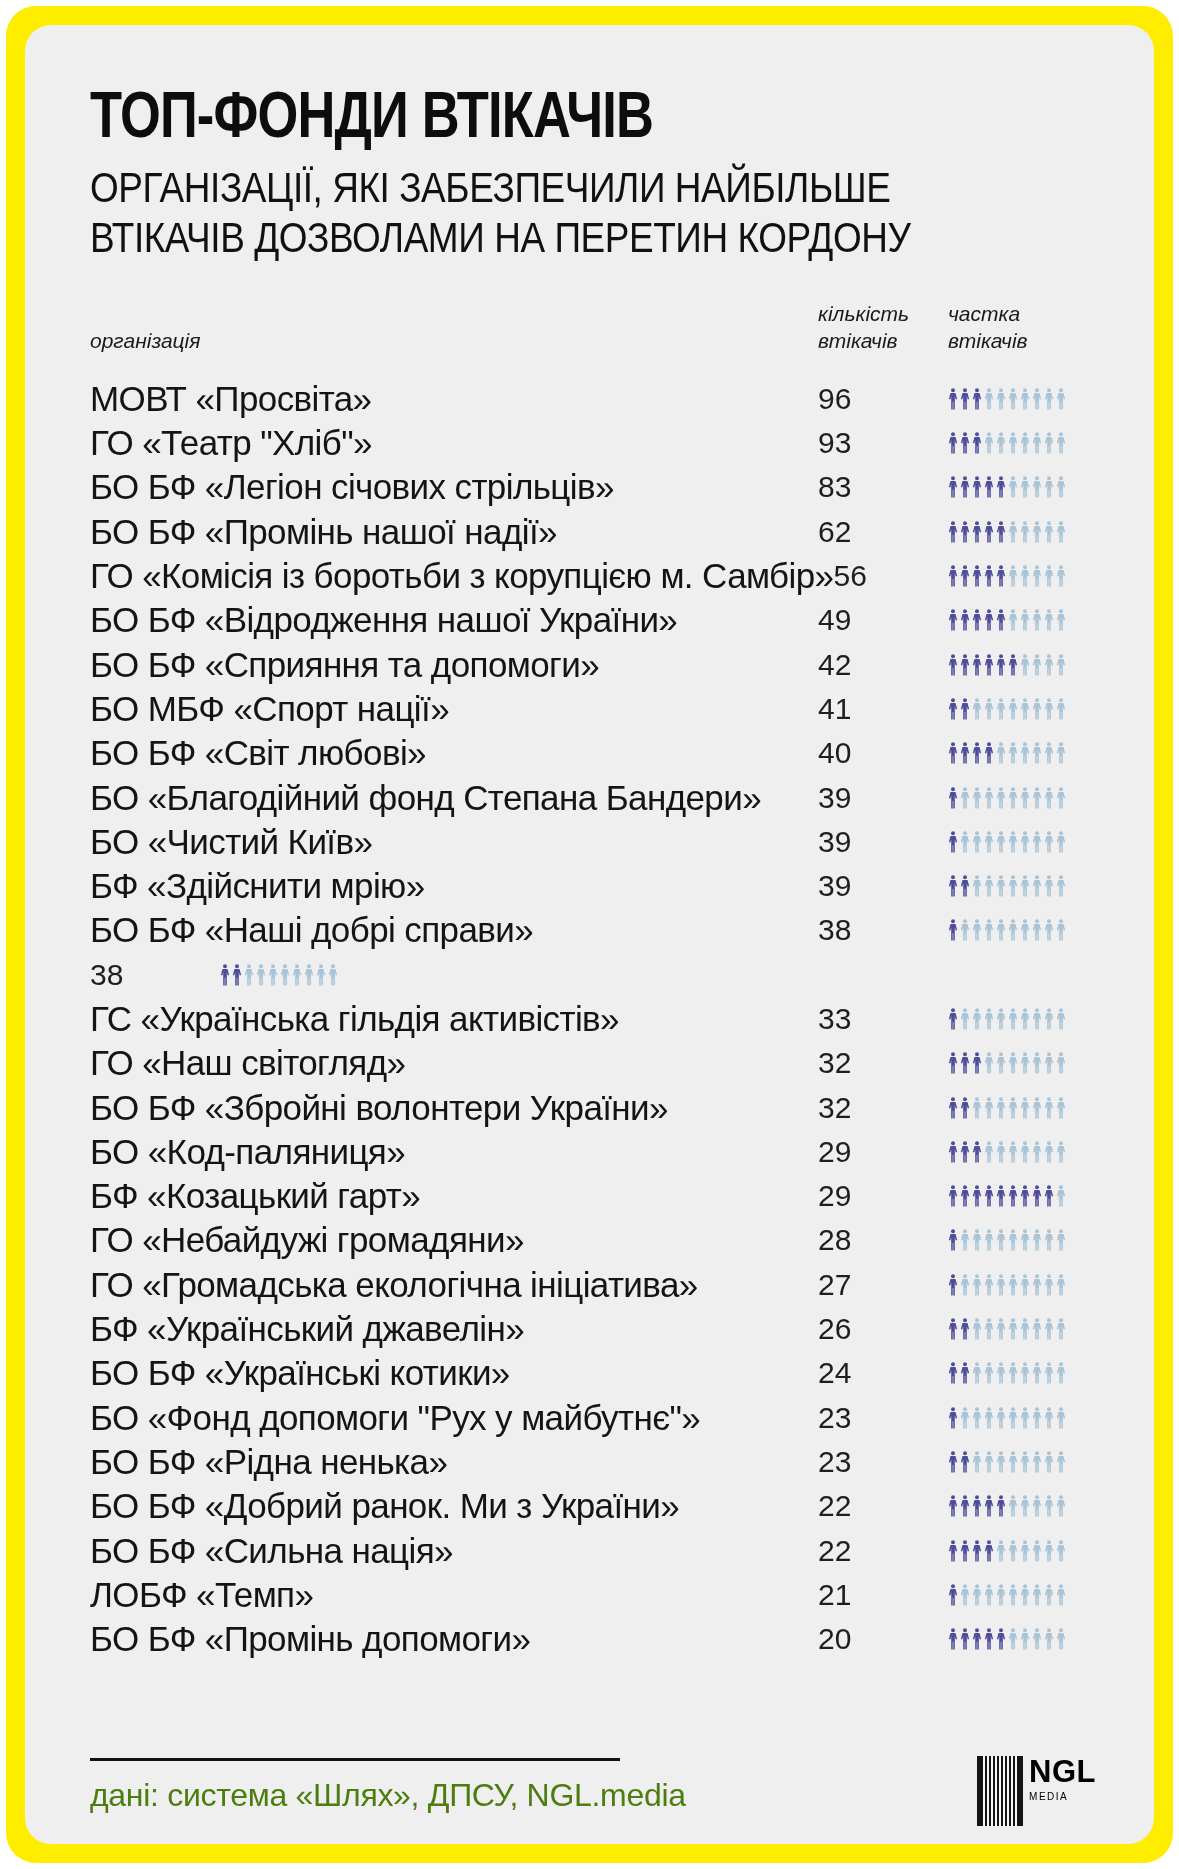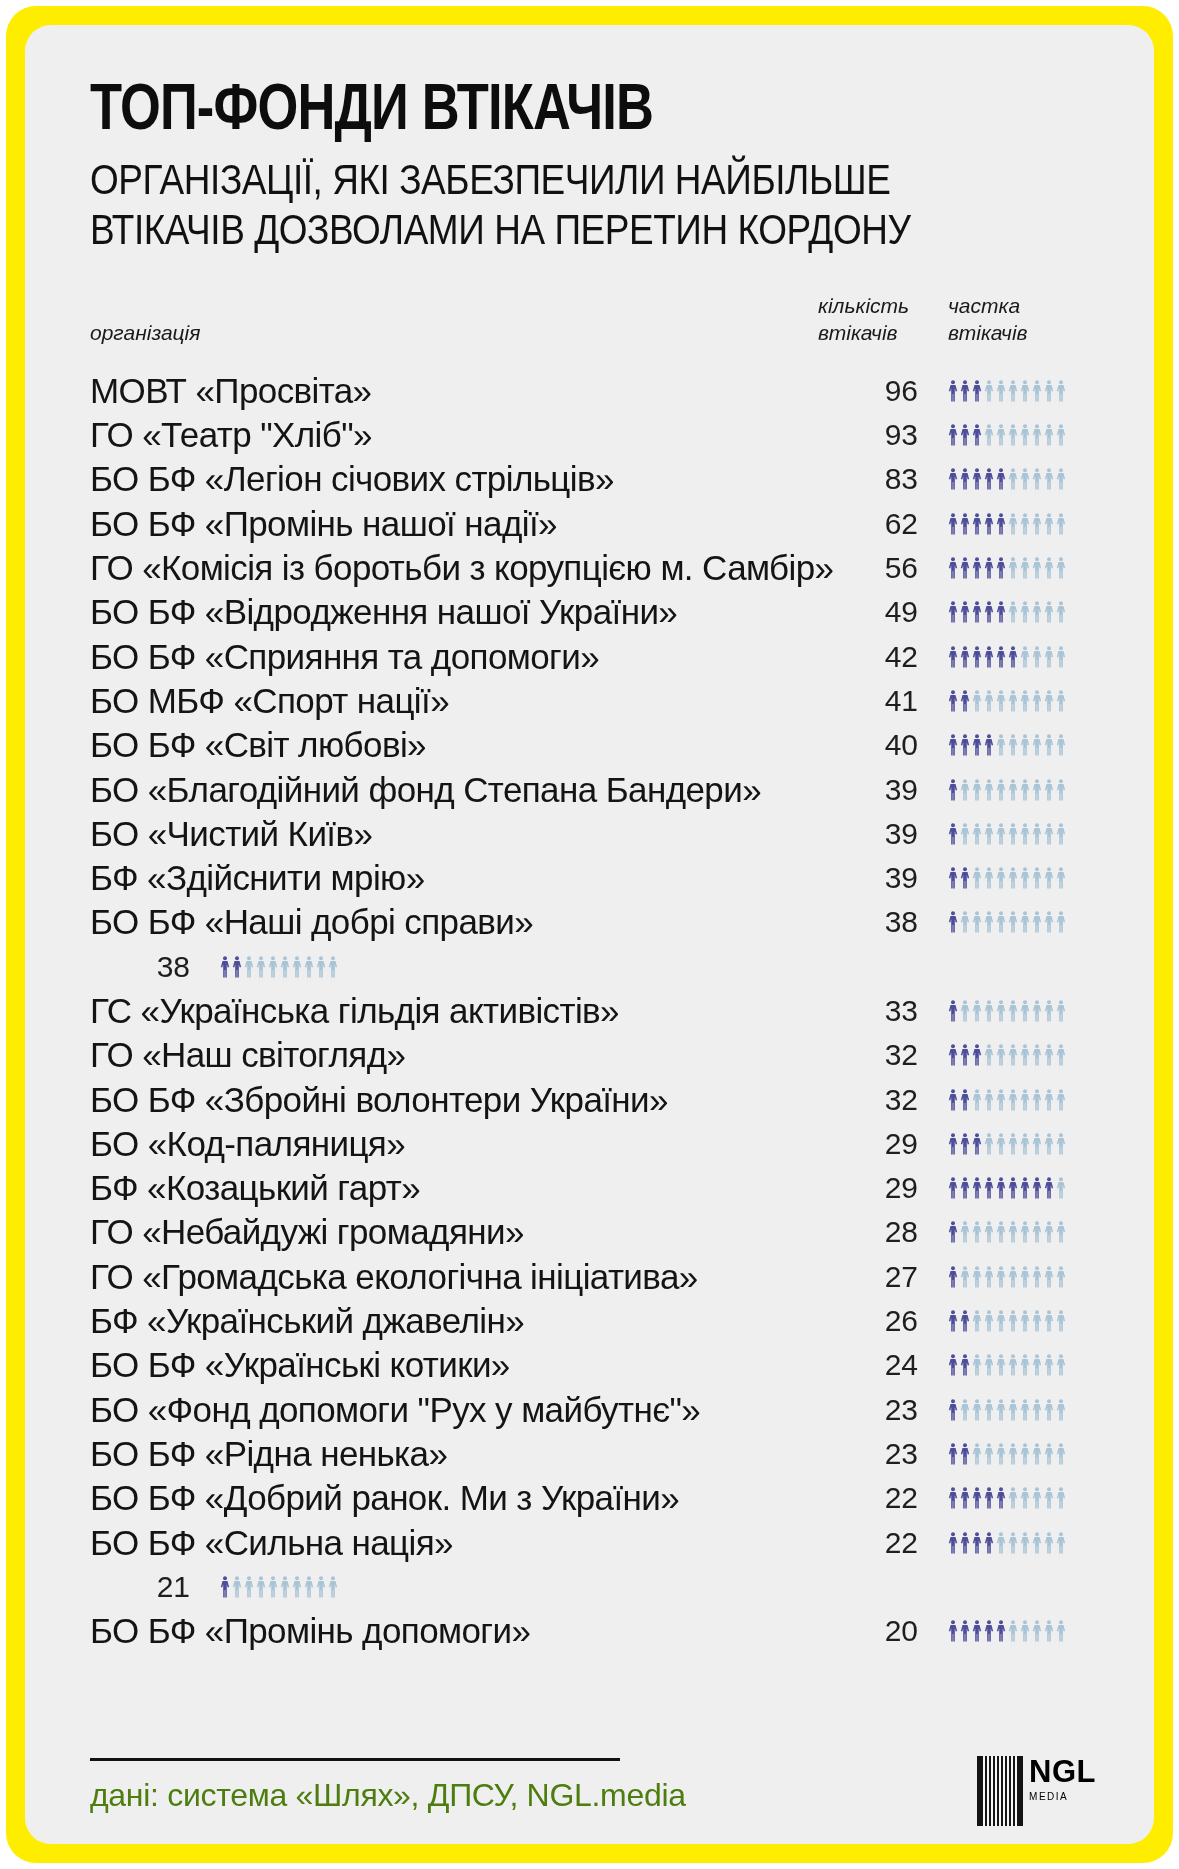--- a/index.html
+++ b/index.html
@@ -1,30 +1,30 @@
 <!DOCTYPE html>
 <html style="--yellow: #ffed00; --panel: #efefef; --filled: #4e4d9a; --empty: #a9c4d6;"><head>
 <meta charset="utf-8">
 <style>
   html,body{margin:0;padding:0;background:#ffffff;}
   body{width:1179px;height:1869px;position:relative;font-family:"Liberation Sans",sans-serif;-webkit-font-smoothing:antialiased;}
   .frame{position:absolute;left:6px;top:6px;right:6px;bottom:6px;background:var(--yellow,#ffed00);border-radius:30px;}
   .panel{position:absolute;left:25px;top:25px;right:25px;bottom:25px;background:var(--panel,#efefef);border-radius:26px;overflow:hidden;}
-  .content{position:absolute;left:65px;top:4px;right:88px;}
+  .content{position:absolute;left:65px;top:12px;right:88px;}
   .title{margin:46px 0 0 0;font-size:64px;line-height:1;font-weight:900;color:#0d0d0d;letter-spacing:-1px;transform:scaleX(0.82);transform-origin:left center;white-space:nowrap;}
   .subtitle{margin-top:16px;font-size:42px;line-height:1.18;font-weight:500;color:#111;letter-spacing:-0.5px;transform:scaleX(0.88);transform-origin:left center;white-space:nowrap;}
   .cols-header{display:flex;align-items:flex-end;margin-top:38px;color:#1a1a1a;}
   .cols-header .col-org{flex:1;font-style:italic;font-size:21px;padding-bottom:2px;}
   .col-count,.col-share{font-style:italic;font-size:21px;line-height:1.3;text-align:left;}
   .col-count{width:100px;margin-right:30px;}
   .col-share{width:118px;}
   .rows{margin-top:22px;}
   .row{display:flex;align-items:center;height:44.3px;}
   .org{flex:1;font-size:35px;color:#141414;letter-spacing:-0.6px;white-space:nowrap;}
-  .count{width:100px;margin-right:30px;text-align:right;font-size:30px;color:#1e1e1e;}
+  .count{width:100px;margin-right:30px;text-align:left;font-size:30px;color:#1e1e1e;}
   .icons{width:118px;display:flex;gap:2px;align-items:center;}
   .person{width:10px;height:24px;display:block;}
   .person.filled{fill:var(--filled,#4e4d9a);}
   .person.empty{fill:var(--empty,#a9c4d6);}
   .footer{position:absolute;left:65px;right:40px;top:1733px;}
   .rule{width:530px;height:3px;background:#111;}
   .source{margin-top:16px;font-size:32px;color:#4d7c0f;letter-spacing:-0.3px;}
   .logo{position:absolute;right:18px;top:-2px;display:flex;align-items:flex-start;}
   .barcode{width:46px;height:70px;background:repeating-linear-gradient(90deg,#141414 0 2px,#f5f5f5 2px 4px);border-left:4px solid #141414;border-right:4px solid #141414;box-sizing:border-box;}
   .logo-text{margin-left:6px;color:#000000;}
@@ -1053,20 +1053,21 @@
             <svg class="person empty" viewBox="0 0 20 44">
               <use href="#person-shape"></use>
             </svg>
             <svg class="person empty" viewBox="0 0 20 44">
               <use href="#person-shape"></use>
             </svg>
           </div>
   </div>
 
   <div class="row">
+    <div class="org">ЛОБФ «Темп»</div>
     <div class="count">21</div>
     <div class="icons">
             <svg class="person filled" viewBox="0 0 20 44">
               <use href="#person-shape"></use>
             </svg>
             <svg class="person empty" viewBox="0 0 20 44">
               <use href="#person-shape"></use>
             </svg>
             <svg class="person empty" viewBox="0 0 20 44">
               <use href="#person-shape"></use>

